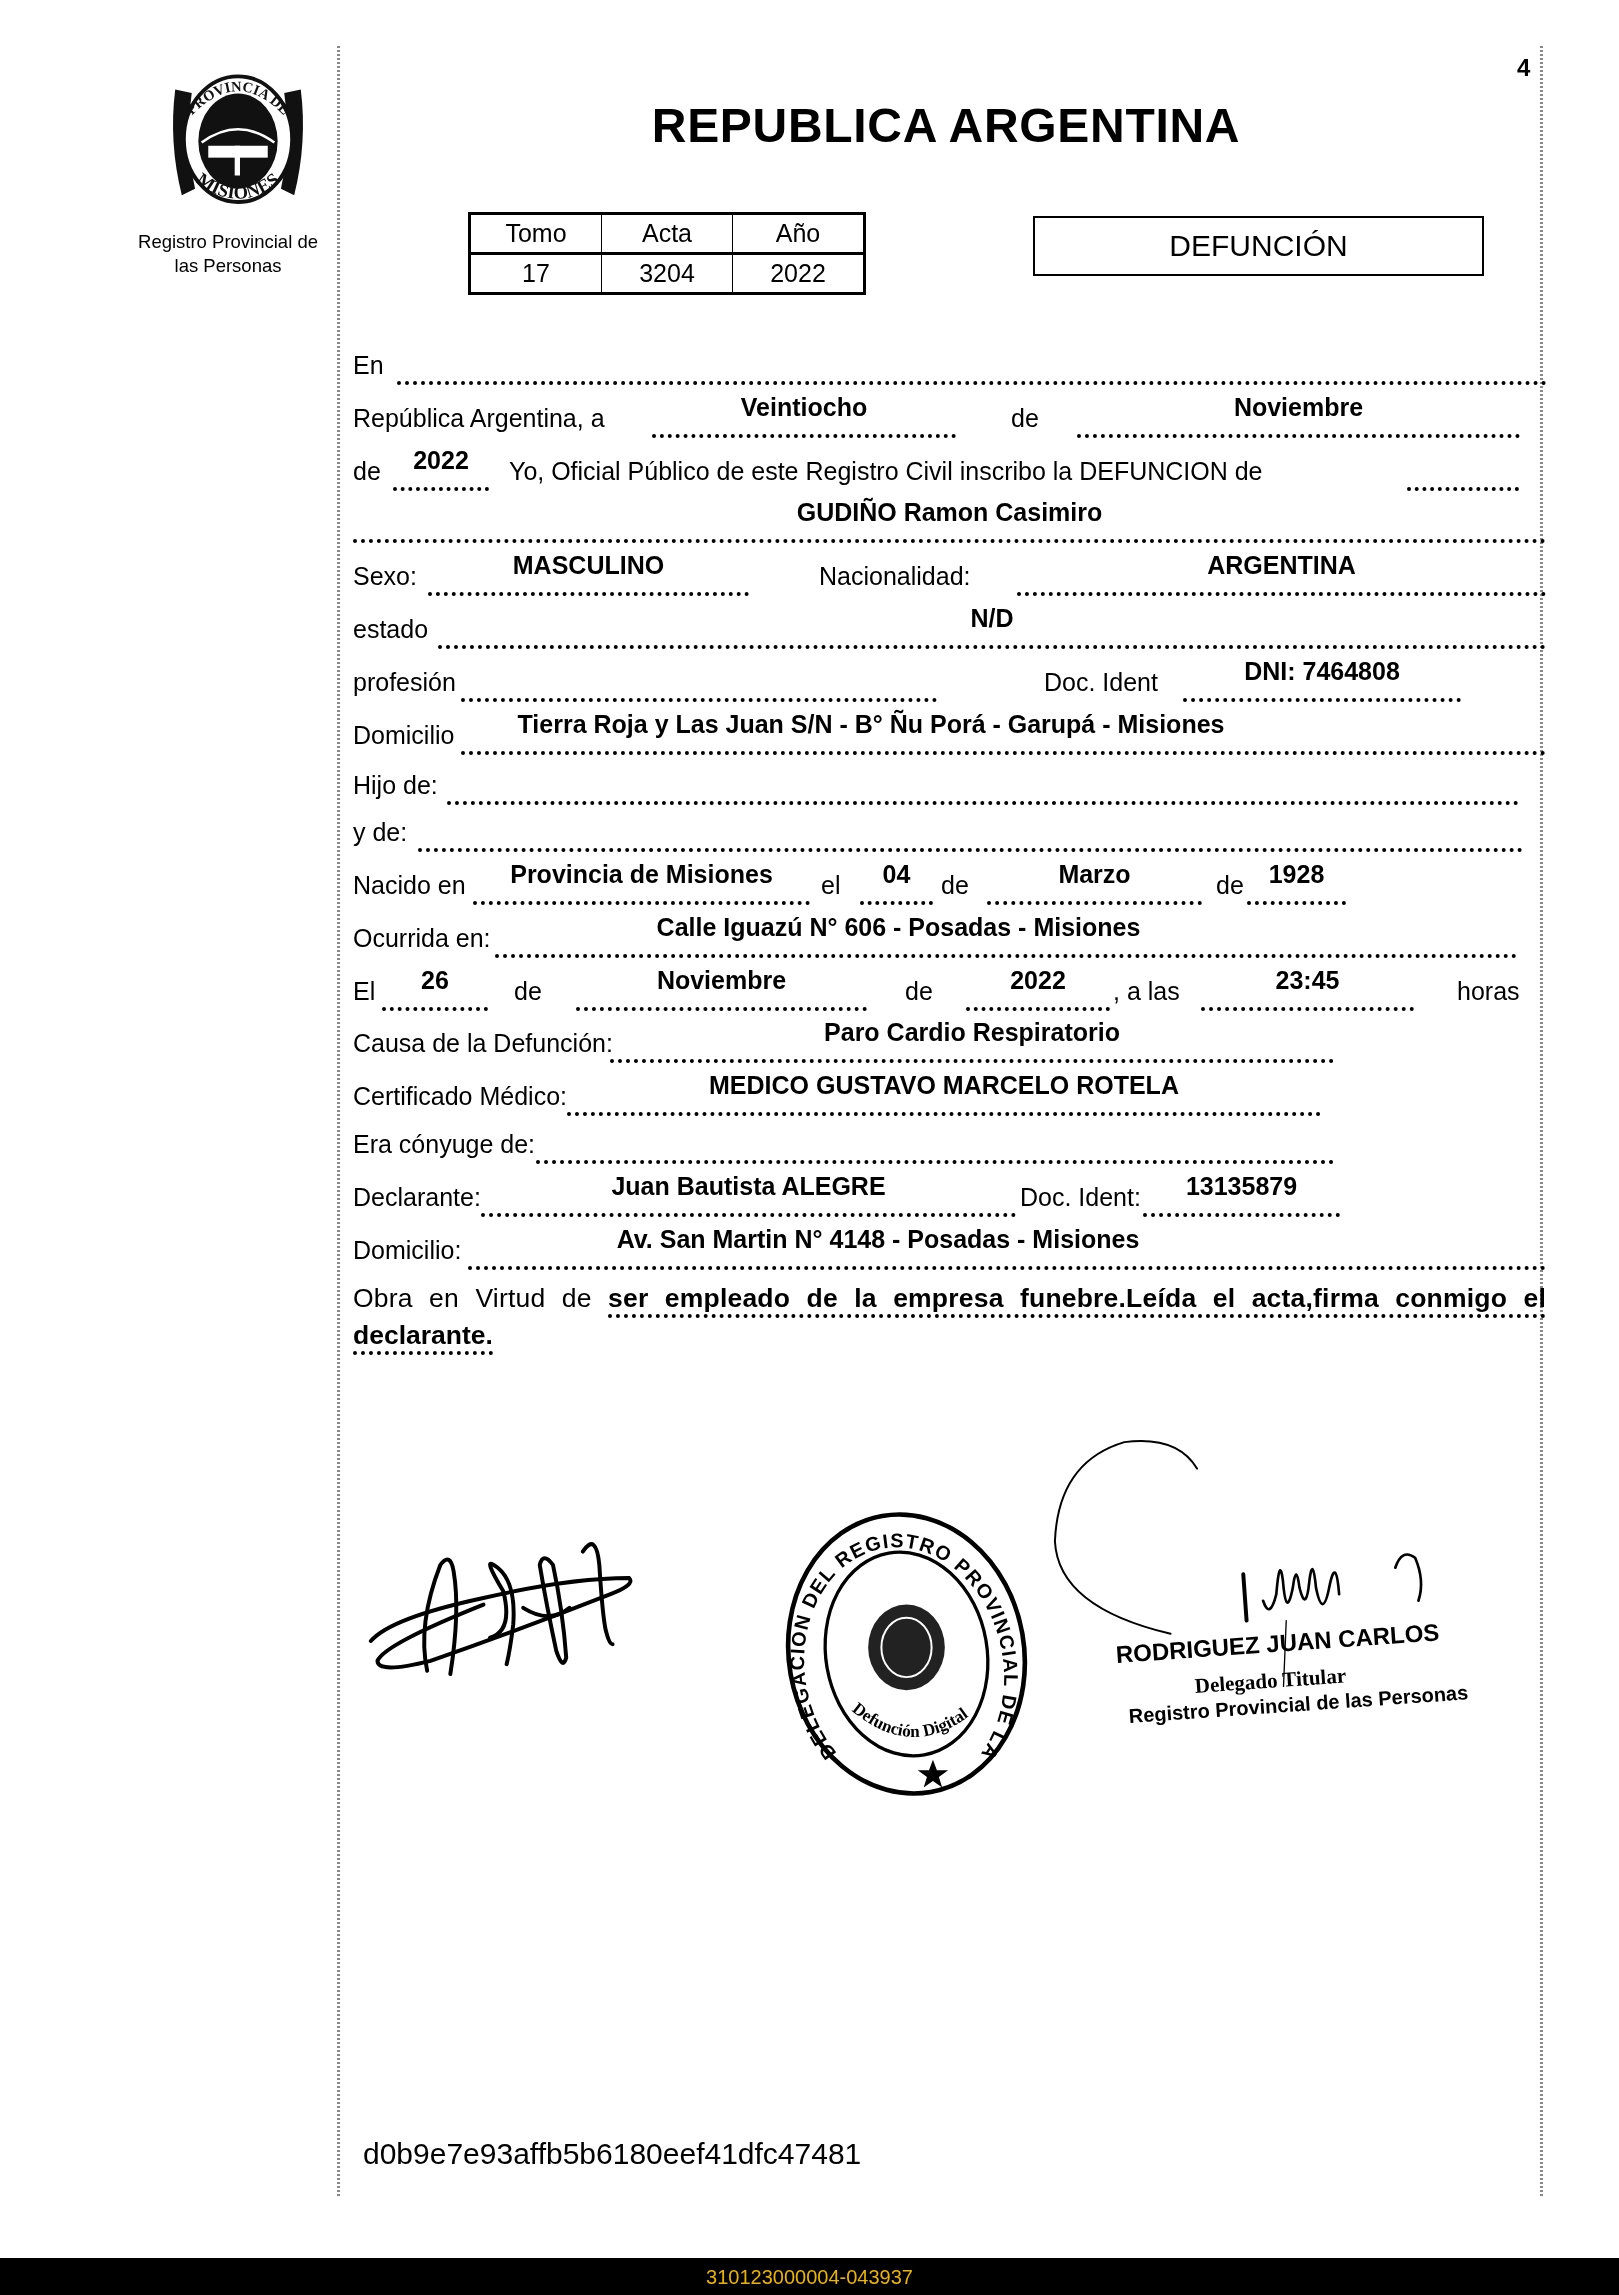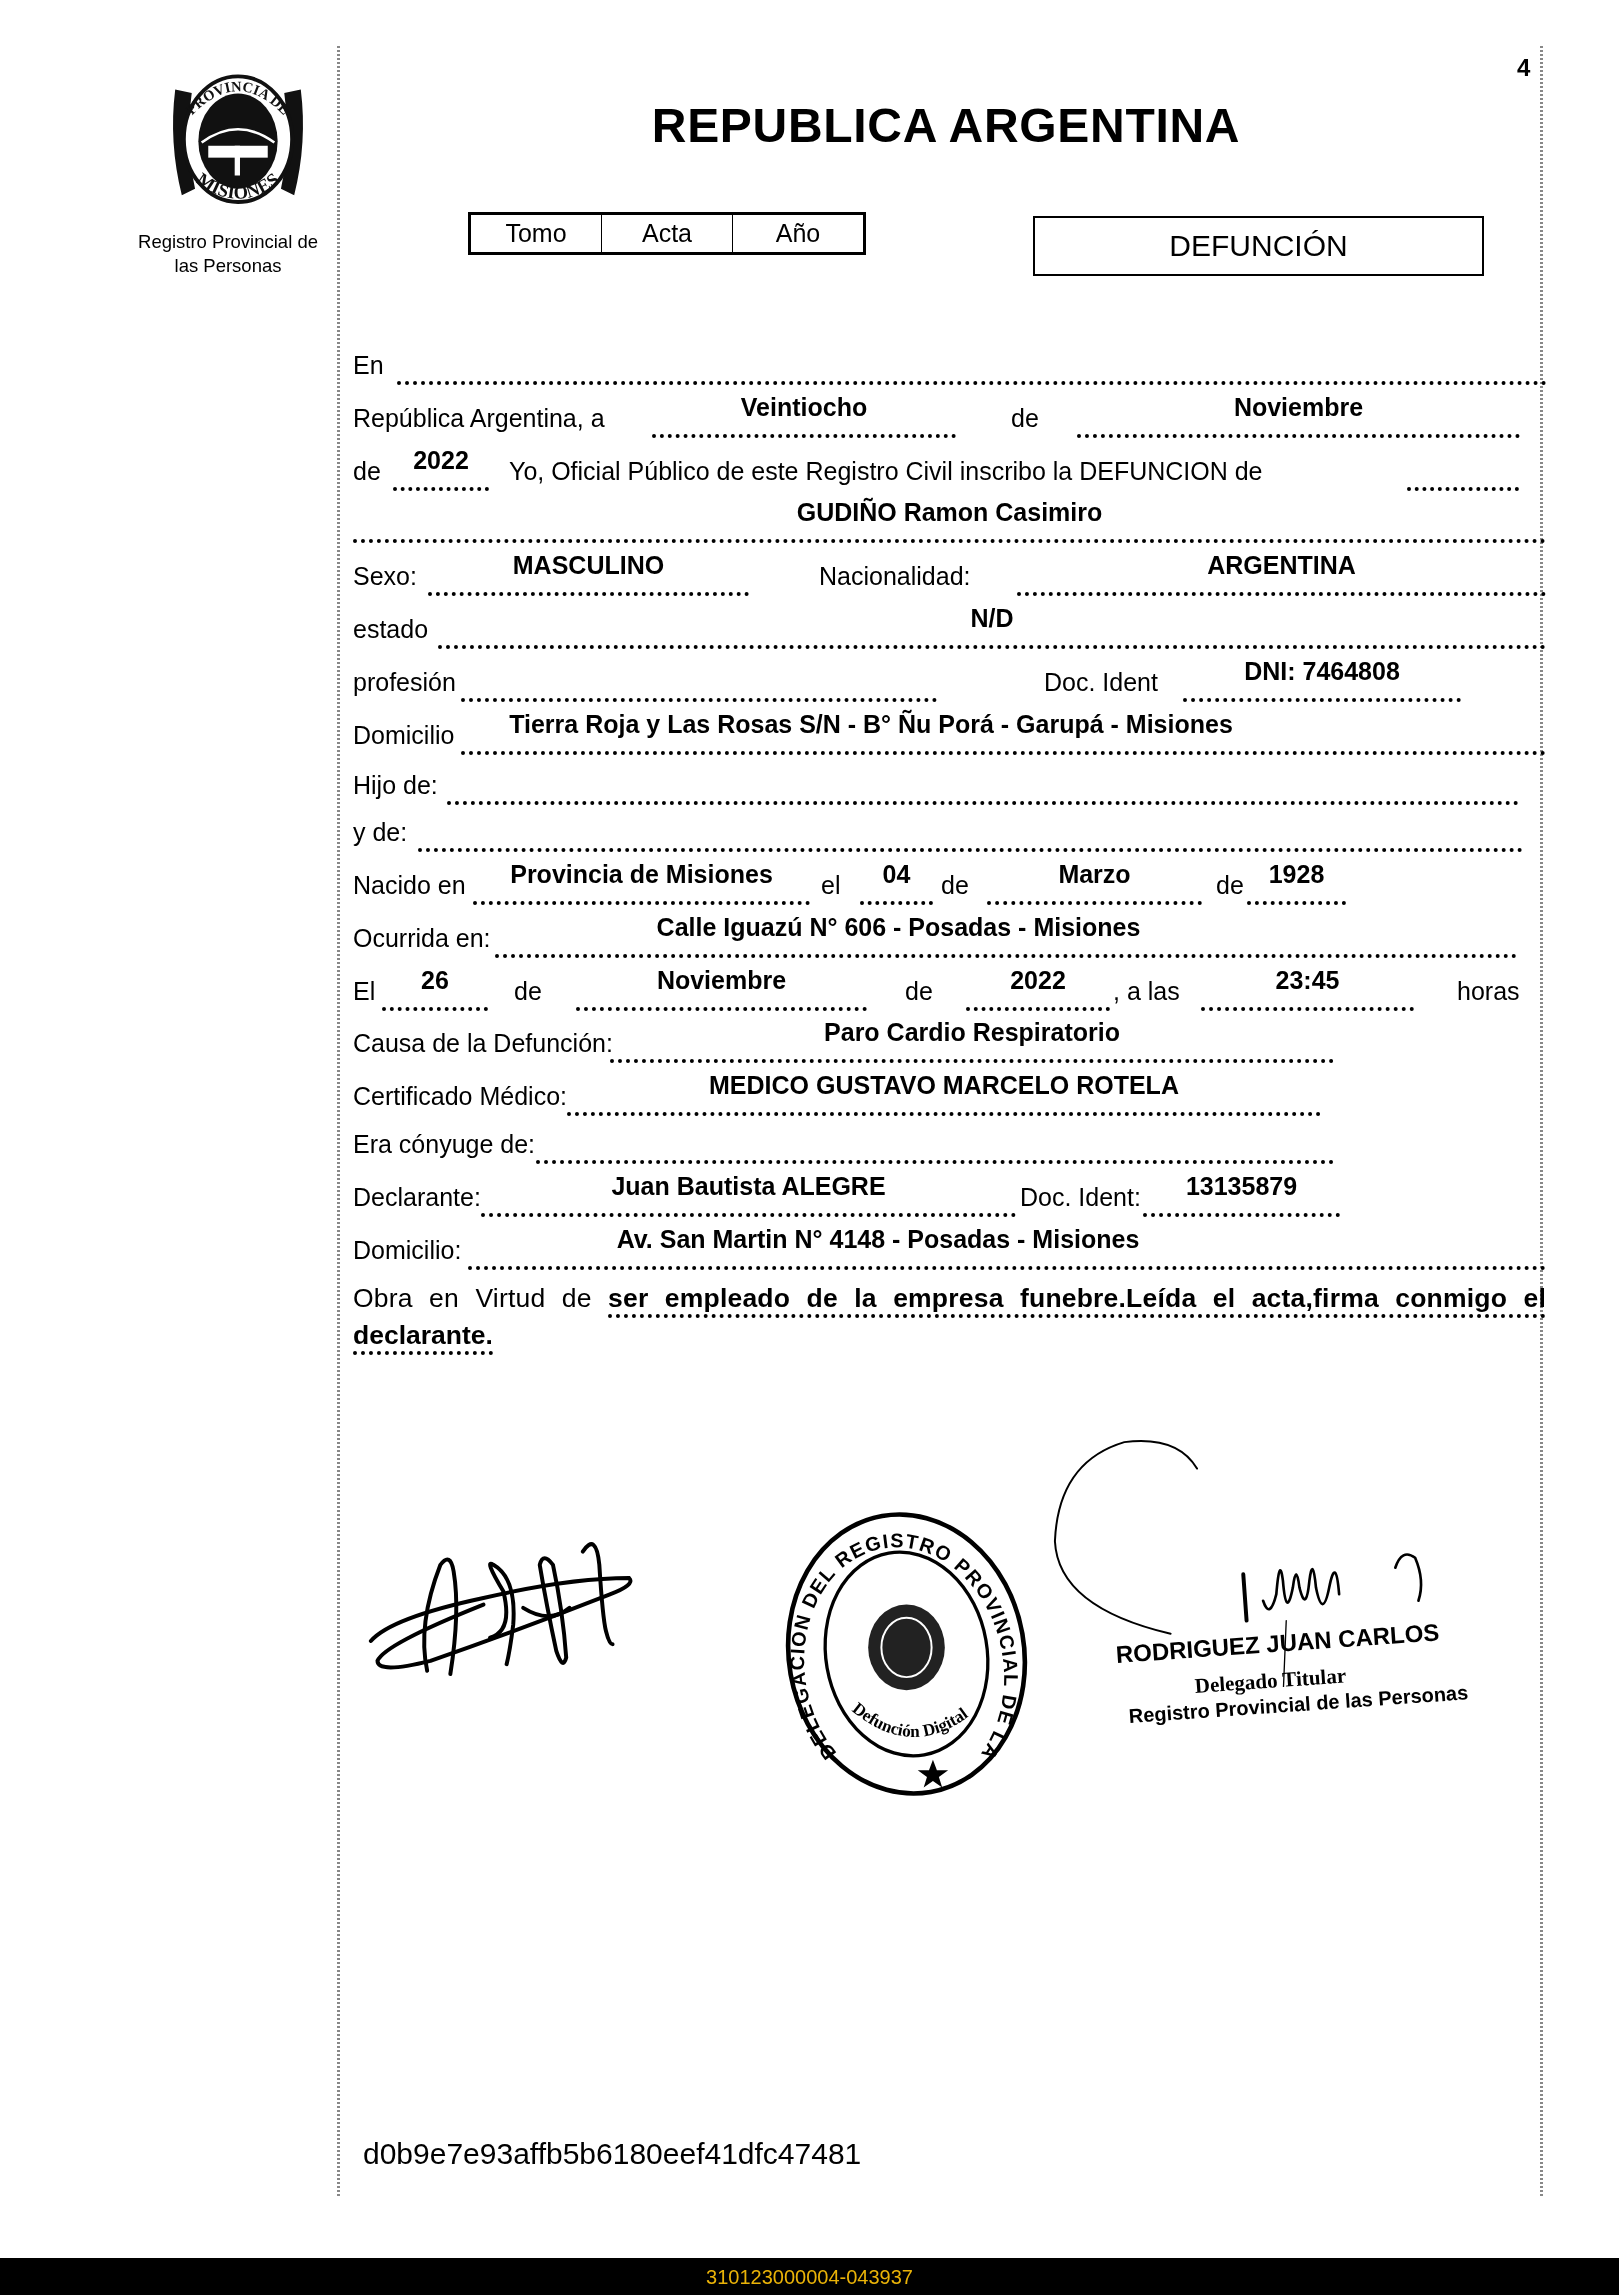--- a/index.html
+++ b/index.html
@@ -55,20 +55,25 @@
 
 <div class="abs title">REPUBLICA ARGENTINA</div>
 
 <table class="tav">
   <tbody>
       <tr>
     <td>Tomo</td>
     <td>Acta</td>
     <td>Año</td>
   </tr>
+  <tr>
+    <td>17</td>
+    <td>3204</td>
+    <td>2022</td>
+  </tr>
 </tbody>
   </table>
 
 <div class="abs type-box">DEFUNCIÓN</div>
 
 <div class="row" style="top:339px;">
   <span class="lbl" style="left:4px;">En</span>
   <span class="fld" style="left:48px; width:1150px;"></span>
 </div>
 
@@ -114,21 +119,21 @@
   <span class="fld" style="left:112px; width:476px;"></span>
   <span class="val" style="left:112px; width:476px;"></span>
   <span class="lbl" style="left:695px;">Doc. Ident</span>
   <span class="fld" style="left:834px; width:278px;"></span>
   <span class="val" style="left:834px; width:278px;">DNI: 7464808</span>
 </div>
 
 <div class="row" style="top:709px;">
   <span class="lbl" style="left:4px;">Domicilio</span>
   <span class="fld" style="left:112px; width:1085px;"></span>
-  <span class="val" style="left:112px; width:820px;">Tierra Roja y Las Rosas S/N - B° Ñu Porá - Garupá - Misiones</span>
+  <span class="val" style="left:112px; width:820px;">Tierra Roja y Las Juan S/N - B° Ñu Porá - Garupá - Misiones</span>
 </div>
 
 <div class="row" style="top:759px;">
   <span class="lbl" style="left:4px;">Hijo de:</span>
   <span class="fld" style="left:98px; width:1072px;"></span>
   <span class="val" style="left:98px; width:1072px;"></span>
 </div>
 
 <div class="row" style="top:806px;">
   <span class="lbl" style="left:4px;">y de:</span>

